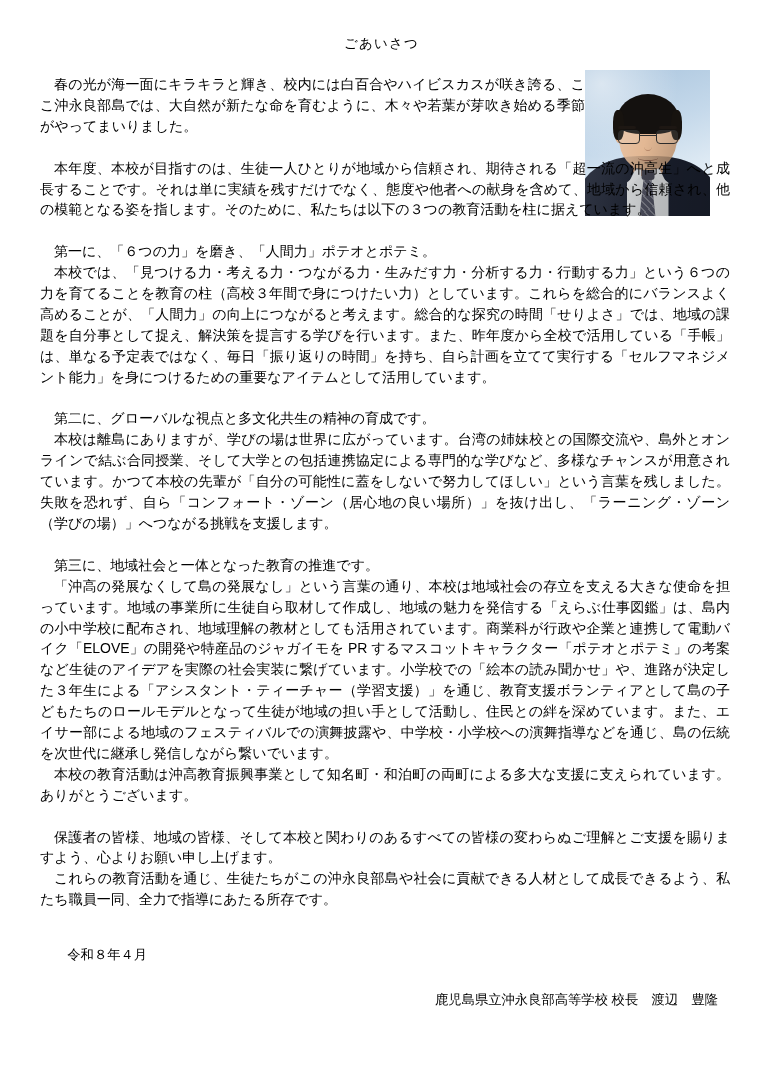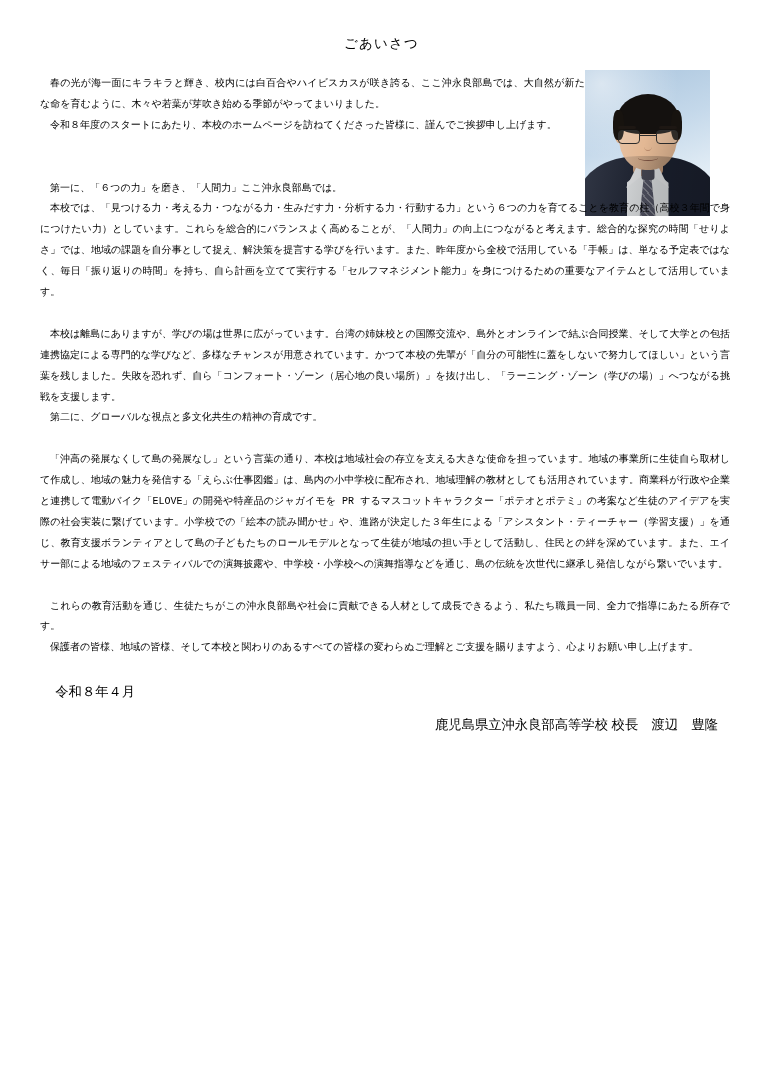--- a/index.html
+++ b/index.html
@@ -251,35 +251,35 @@
 
   
   .body-text {
     position: absolute;
     left: 40px;
     top: 74px;
     width: 690px;
   }
   p.para {
     margin: 0;
-    font-size: 10px;
+    font-size: 14px;
     line-height: 20.9px;
     text-align: justify;
     text-justify: inter-character;
     text-indent: 1em;
-    font-family: Liberation Mono, monospace;
+    font-family: Liberation Sans, sans-serif;
     word-break: break-all;
   }
   
   p.para.wrap-photo { width: 545px; }
   .gap { height: 20.9px; }
   .gap-half { height: 10px; }
 
   .date-line {
-    margin: 2px;
+    margin: 14px;
     font-size: 13.3px;
     line-height: 20.9px;
     text-indent: 1em;
     font-family: "Liberation Sans", "DejaVu Sans", sans-serif;
   }
   .sign-line {
     margin: 0;
     font-size: 13.3px;
     line-height: 20.9px;
     text-align: right;
@@ -318,43 +318,45 @@
       <div class="lens r"></div>
     </div>
     <div class="nose"></div>
     <div class="mouth"></div>
     <div class="suit-shade"></div>
   </div>
 
   <div class="body-text">
 
     <p class="para wrap-photo">春の光が海一面にキラキラと輝き、校内には白百合やハイビスカスが咲き誇る、ここ沖永良部島では、大自然が新たな命を育むように、木々や若葉が芽吹き始める季節がやってまいりました。</p>
-    <p class="para wrap-photo">令和８年度のスタートにあたり、本校のホームページを訪ねてくださった皆様に、謹んでご挨拶申し上げます。</p>
-
-    <div class="gap"></div>
-
-
-    <div class="gap"></div>
-
-    <p class="para">第一に、「６つの力」を磨き、「人間力」ここ沖永良部島では。</p>
+
+    <div class="gap"></div>
+
+    <p class="para">本年度、本校が目指すのは、生徒一人ひとりが地域から信頼され、期待される「超一流の沖高生」へと成長することです。それは単に実績を残すだけでなく、態度や他者への献身を含めて、地域から信頼され、他の模範となる姿を指します。そのために、私たちは以下の３つの教育活動を柱に据えています。</p>
+
+    <div class="gap"></div>
+
+    <p class="para">第一に、「６つの力」を磨き、「人間力」ポテオとポテミ。</p>
     <p class="para">本校では、「見つける力・考える力・つながる力・生みだす力・分析する力・行動する力」という６つの力を育てることを教育の柱（高校３年間で身につけたい力）としています。これらを総合的にバランスよく高めることが、「人間力」の向上につながると考えます。総合的な探究の時間「せりよさ」では、地域の課題を自分事として捉え、解決策を提言する学びを行います。また、昨年度から全校で活用している「手帳」は、単なる予定表ではなく、毎日「振り返りの時間」を持ち、自ら計画を立てて実行する「セルフマネジメント能力」を身につけるための重要なアイテムとして活用しています。</p>
 
     <div class="gap"></div>
 
+    <p class="para">第二に、グローバルな視点と多文化共生の精神の育成です。</p>
     <p class="para">本校は離島にありますが、学びの場は世界に広がっています。台湾の姉妹校との国際交流や、島外とオンラインで結ぶ合同授業、そして大学との包括連携協定による専門的な学びなど、多様なチャンスが用意されています。かつて本校の先輩が「自分の可能性に蓋をしないで努力してほしい」という言葉を残しました。失敗を恐れず、自ら「コンフォート・ゾーン（居心地の良い場所）」を抜け出し、「ラーニング・ゾーン（学びの場）」へつながる挑戦を支援します。</p>
-    <p class="para">第二に、グローバルな視点と多文化共生の精神の育成です。</p>
-
-    <div class="gap"></div>
-
+
+    <div class="gap"></div>
+
+    <p class="para">第三に、地域社会と一体となった教育の推進です。</p>
     <p class="para">「沖高の発展なくして島の発展なし」という言葉の通り、本校は地域社会の存立を支える大きな使命を担っています。地域の事業所に生徒自ら取材して作成し、地域の魅力を発信する「えらぶ仕事図鑑」は、島内の小中学校に配布され、地域理解の教材としても活用されています。商業科が行政や企業と連携して電動バイク「ELOVE」の開発や特産品のジャガイモを PR するマスコットキャラクター「ポテオとポテミ」の考案など生徒のアイデアを実際の社会実装に繋げています。小学校での「絵本の読み聞かせ」や、進路が決定した３年生による「アシスタント・ティーチャー（学習支援）」を通じ、教育支援ボランティアとして島の子どもたちのロールモデルとなって生徒が地域の担い手として活動し、住民との絆を深めています。また、エイサー部による地域のフェスティバルでの演舞披露や、中学校・小学校への演舞指導などを通じ、島の伝統を次世代に継承し発信しながら繋いでいます。</p>
-
-    <div class="gap"></div>
-
+    <p class="para">本校の教育活動は沖高教育振興事業として知名町・和泊町の両町による多大な支援に支えられています。ありがとうございます。</p>
+
+    <div class="gap"></div>
+
+    <p class="para">保護者の皆様、地域の皆様、そして本校と関わりのあるすべての皆様の変わらぬご理解とご支援を賜りますよう、心よりお願い申し上げます。</p>
     <p class="para">これらの教育活動を通じ、生徒たちがこの沖永良部島や社会に貢献できる人材として成長できるよう、私たち職員一同、全力で指導にあたる所存です。</p>
-    <p class="para">保護者の皆様、地域の皆様、そして本校と関わりのあるすべての皆様の変わらぬご理解とご支援を賜りますよう、心よりお願い申し上げます。</p>
 
     <div class="gap"></div>
 
     <p class="date-line">令和８年４月</p>
 
     <div class="gap-half"></div>
 
     <p class="sign-line">鹿児島県立沖永良部高等学校 校長　渡辺　豊隆</p>
   </div>
 

